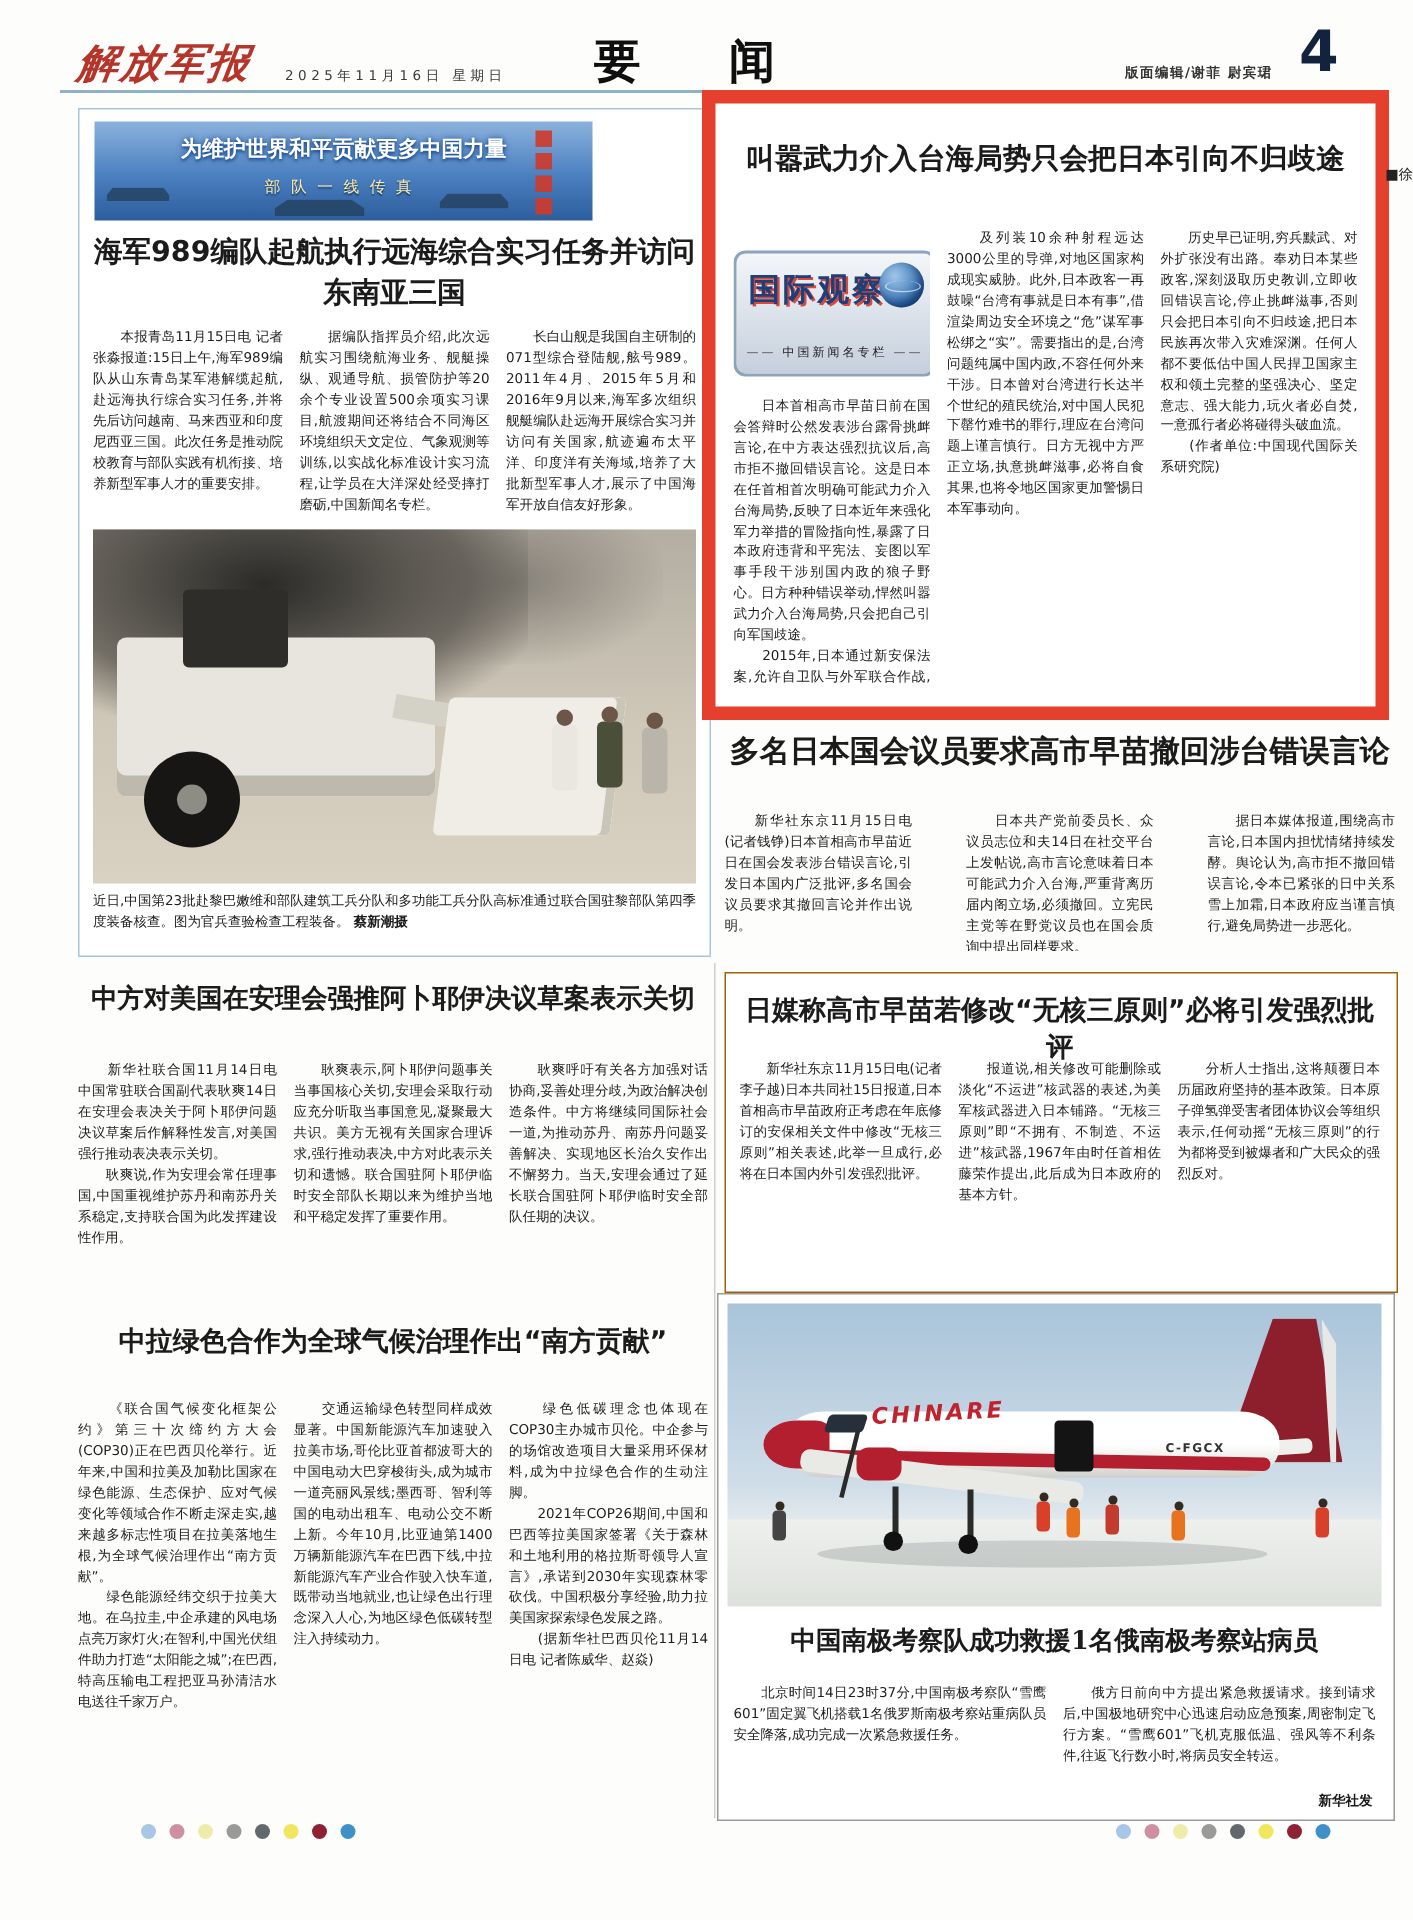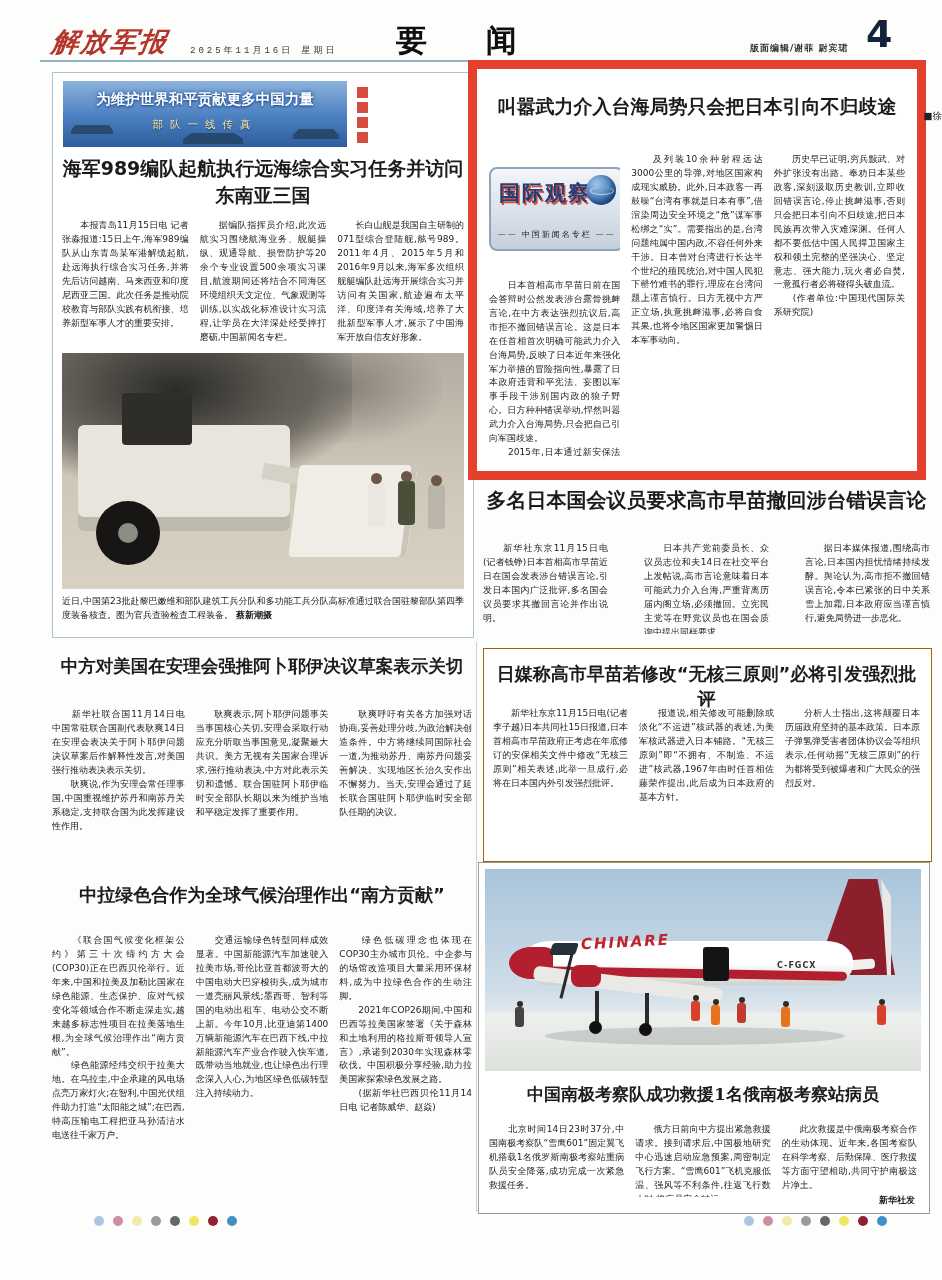--- a/index.html
+++ b/index.html
@@ -4,34 +4,34 @@
 <style>
   html,body{margin:0;padding:0;background:#e7e5e1;}
   .page{position:relative;width:942px;height:1280px;margin:0 auto;background:#fdfdfb;
         font-family:"DejaVu Sans","Liberation Sans",sans-serif;color:#1b1b1b;
         box-shadow:0 0 6px rgba(0,0,0,.25);overflow:hidden;}
   .abs{position:absolute;}
   
   .logo{left:52px;top:24px;font-family:"DejaVu Serif","Liberation Serif",serif;
         font-size:27px;font-weight:bold;font-style:italic;color:#b5352b;
         transform:skewX(-8deg);letter-spacing:2px;}
-  .date{left:190px;top:44px;font-size:9px;color:#3a3a3a;letter-spacing:3px;font-family:Liberation Mono, monospace;}
+  .date{left:190px;top:44px;font-size:9px;color:#3a3a3a;letter-spacing:3px;}
   .section-title{left:396px;top:20px;font-size:31px;font-weight:bold;letter-spacing:24px;color:#0f0f0f;}
   .editor{left:750px;top:42px;font-size:9px;font-weight:bold;color:#333;letter-spacing:1px;}
   .pagenum{left:866px;top:12px;font-size:38px;font-weight:bold;color:#14233d;}
   .header-rule{left:40px;top:60px;width:880px;height:2px;background:#8fb3c3;}
   
   .cols{display:flex;gap:11px;overflow:hidden;}
   .col{flex:1;font-size:9px;line-height:1.55;text-align:justify;white-space:pre-line;
        overflow:hidden;color:#1c1c1c;}
   .hl-sans{font-weight:bold;text-align:center;line-height:1.4;}
   .hl-serif{font-family:"DejaVu Serif","Liberation Serif",serif;font-weight:bold;text-align:center;line-height:1.4;}
   
   .navy-box{left:52px;top:72px;width:420px;height:564px;border:1px solid #a9c4d4;background:#fff;}
-  .banner{left:10px;top:8px;width:284px;height:66px;overflow:hidden;
+  .banner{left:10px;top:8px;width:332px;height:66px;overflow:hidden;
           background:linear-gradient(180deg,#8cb2dc 0%,#4a7fc0 55%,#2d5d9c 100%);}
   .banner-l1{position:absolute;left:0;right:0;top:9px;text-align:center;font-size:14.5px;
              font-weight:bold;color:#fff;text-shadow:0 1px 2px #1c4f93,0 0 4px #1c4f93;}
   .banner-l2{position:absolute;left:0;right:0;top:37px;text-align:center;font-size:10.5px;
              color:#ffe9a0;letter-spacing:7px;text-shadow:0 1px 1px #123a6e;}
   .ship{position:absolute;background:#24415f;opacity:.8;}
   .red-mark{left:304px;top:14px;width:12px;height:58px;display:flex;flex-direction:column;gap:4px;}
   .red-mark i{display:block;width:11px;height:11px;background:#cf3a2a;opacity:.9;}
   .navy-hl{left:6px;top:82px;width:408px;font-size:19px;}
   .navy-cols{left:9px;top:146px;width:402px;height:128px;}
@@ -52,21 +52,21 @@
   .hub{position:absolute;left:56px;top:170px;width:20px;height:20px;border-radius:50%;background:#8d8d85;}
   .person{position:absolute;width:17px;height:44px;border-radius:4px;}
   .head{position:absolute;width:11px;height:11px;border-radius:50%;background:#6b5648;}
   .navy-caption{left:9px;top:522px;width:402px;font-size:9px;line-height:1.5;text-align:justify;}
   .credit{font-weight:bold;white-space:nowrap;}
   
   .oped-box{left:468px;top:60px;width:440px;height:402px;border:9px solid #e4402d;background:#fff;z-index:4;}
   .oped-hl{left:6px;top:24px;width:428px;font-size:19px;}
   .oped-byline{left:0;top:41px;width:484px;text-align:right;font-size:9.5px;color:#222;}
   .oped-cols{left:12px;top:84px;width:416px;height:304px;}
-  .badge{width:100%;height:80px;margin-bottom:14px;border:2px solid #8fa3bb;border-radius:8px;
+  .badge{width:100%;height:80px;margin-bottom:0;border:2px solid #8fa3bb;border-radius:8px;
          background:linear-gradient(180deg,#f3f6f9 0%,#c5cfdc 100%);position:relative;overflow:hidden;}
   .badge-title{position:absolute;left:8px;top:8px;font-size:21px;font-weight:bold;color:#1d3f7a;
                letter-spacing:2px;text-shadow:1.5px 1.5px 0 #d84a3a;}
   .globe{position:absolute;right:6px;top:6px;width:30px;height:30px;border-radius:50%;
          background:radial-gradient(circle at 35% 30%,#9fc6e8,#2e6bb0 70%,#1b4b86);
          box-shadow:inset -3px -3px 6px rgba(0,0,30,.4);}
   .globe:after{content:"";position:absolute;left:4px;top:12px;width:22px;height:7px;border-radius:50%;
          border:1px solid rgba(255,255,255,.6);border-top:none;}
   .badge-sub{position:absolute;left:0;right:0;bottom:8px;text-align:center;font-size:8px;color:#222;letter-spacing:2px;}
   .badge-sub:before,.badge-sub:after{content:"——";color:#555;margin:0 4px;}
@@ -252,21 +252,20 @@
       <div class="pax" style="left:226px;top:136px;background:#e8731f;"></div>
       <div class="pax" style="left:252px;top:134px;background:#c23b2e;"></div>
       <div class="pax" style="left:296px;top:138px;background:#e8731f;"></div>
       <div class="pax" style="left:392px;top:136px;background:#d8402a;"></div>
       <div class="pax" style="left:30px;top:138px;background:#444;"></div>
     </div>
     <div class="abs ant-hl hl-serif">中国南极考察队成功救援1名俄南极考察站病员</div>
     <div class="abs ant-cols cols">
       <div class="col">　　北京时间14日23时37分,中国南极考察队“雪鹰601”固定翼飞机搭载1名俄罗斯南极考察站重病队员安全降落,成功完成一次紧急救援任务。</div>
       <div class="col">　　俄方日前向中方提出紧急救援请求。接到请求后,中国极地研究中心迅速启动应急预案,周密制定飞行方案。“雪鹰601”飞机克服低温、强风等不利条件,往返飞行数小时,将病员安全转运。</div>
-      <div class="col">　　此次救援是中俄南极考察合作的生动体现。近年来,各国考察队在科学考察、后勤保障、医疗救援等方面守望相助,共同守护南极这片净土。</div>
     </div>
     <div class="abs ant-credit">新华社发</div>
   </div>
 
   <div class="abs vrule"></div>
 
   <div class="dots dots-left">
       <span class="dot" style="background: rgb(168, 198, 229);"></span>
       <span class="dot" style="background: rgb(207, 143, 163);"></span>
       <span class="dot" style="background: rgb(239, 236, 171);"></span>

